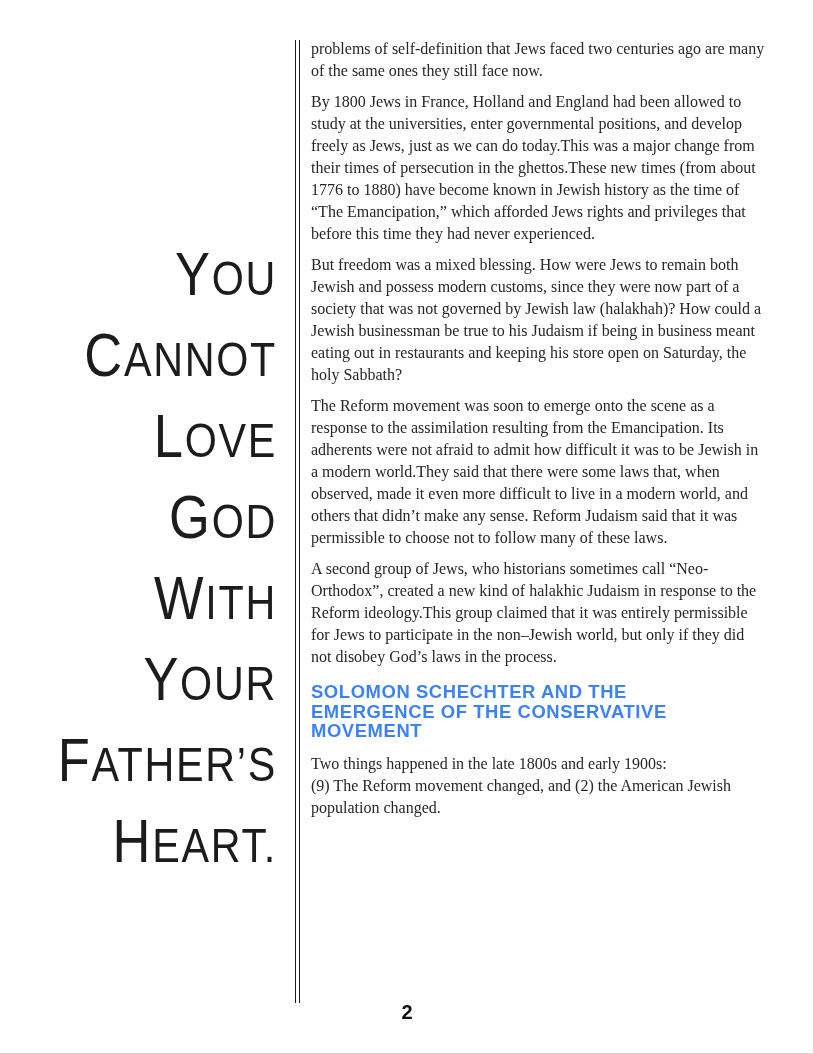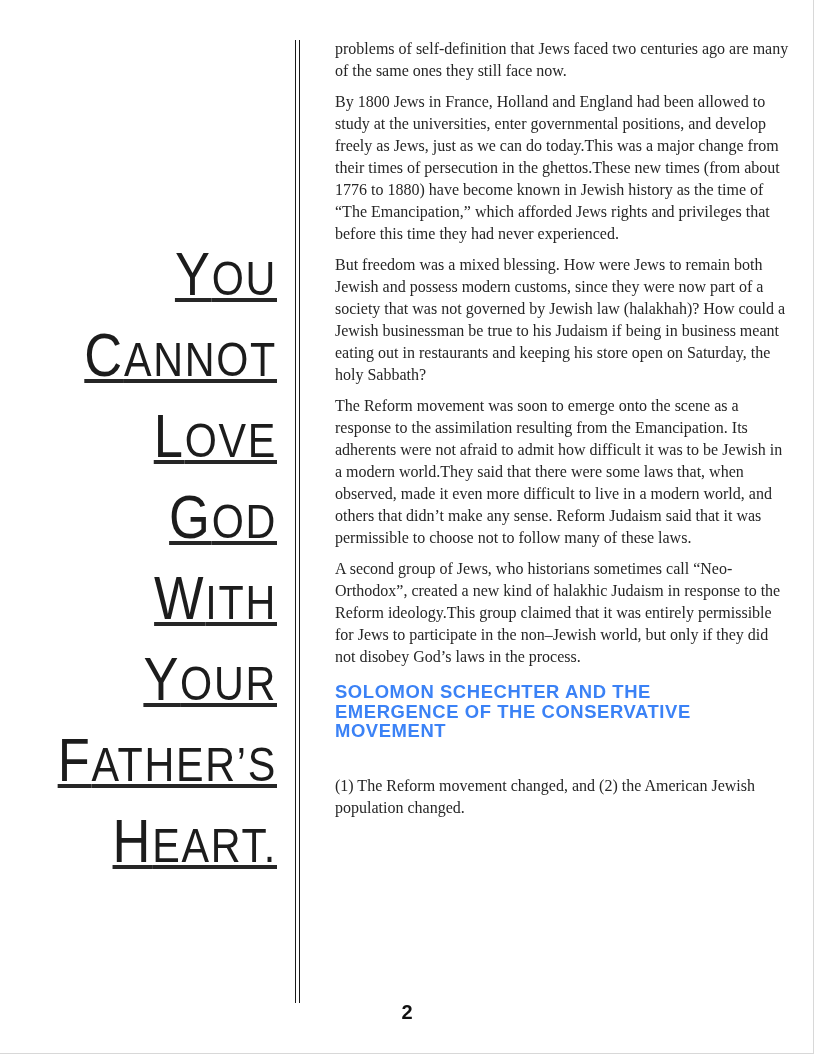--- a/index.html
+++ b/index.html
@@ -14,21 +14,20 @@
     box-shadow: inset -1px -1px 0 #d8d8d8;
   }
 
   
   .sidebar {
     position: absolute;
     left: 0;
     top: 236px;
     width: 277px;
     text-align: right;
-    text-decoration: underline;
   }
   .quote-line {
     font-family: "Liberation Sans", sans-serif;
     font-weight: 300;
     font-size: 48px;
     line-height: 77px;
     letter-spacing: 2px;
     color: #1c1c1c;
     text-transform: uppercase;
     transform: scaleX(0.86);
@@ -47,21 +46,20 @@
     border-left: 1.5px solid #1a1a1a;
     border-right: 1.5px solid #1a1a1a;
   }
 
   
   .main {
     position: absolute;
     left: 311px;
     top: 38px;
     width: 455px;
-    margin-left: 24px;
   }
   .body-para {
     margin: 0 0 9px 0;
     font-size: 16px;
     line-height: 22px;
     color: #262626;
   }
   .body-para .italic { }
 
   .section-heading {
@@ -112,20 +110,20 @@
       <p class="body-para"><span class="">problems of self-definition that Jews faced two centuries ago are many of the same ones they still face now.</span></p>
       <p class="body-para"><span class="">By 1800 Jews in France, Holland and England had been allowed to study at the universities, enter governmental positions, and develop freely as Jews, just as we can do today.This was a major change from their times of persecution in the ghettos.These new times (from about 1776 to 1880) have become known in Jewish history as the time of “The Emancipation,” which afforded Jews rights and privileges that before this time they had never experienced.</span></p>
       <p class="body-para"><span class="">But freedom was a mixed blessing. How were Jews to remain both Jewish and possess modern customs, since they were now part of a society that was not governed by Jewish law </span><span class="italic">(halakhah)</span><span class="">? How could a Jewish businessman be true to his Judaism if being in business meant eating out in restaurants and keeping his store open on Saturday, the holy Sabbath?</span></p>
       <p class="body-para"><span class="">The Reform movement was soon to emerge onto the scene as a response to the assimilation resulting from the Emancipation. Its adherents were not afraid to admit how difficult it was to be Jewish in a modern world.They said that there were some laws that, when observed, made it even more difficult to live in a modern world, and others that didn’t make any sense. Reform Judaism said that it was permissible to choose not to follow many of these laws.</span></p>
       <p class="body-para"><span class="">A second group of Jews, who historians sometimes call “Neo-Orthodox”, created a new kind of </span><span class="italic">halakhic</span><span class=""> Judaism in response to the Reform ideology.This group claimed that it was entirely permissible for Jews to participate in the non–Jewish world, but only if they did not disobey God’s laws in the process.</span></p>
       <h2 class="section-heading">
         <span class="heading-line">SOLOMON SCHECHTER AND THE</span>
         <span class="heading-line">EMERGENCE OF THE CONSERVATIVE</span>
         <span class="heading-line">MOVEMENT</span>
       </h2>
-      <p class="body-para"><br><span class="">(1) The Reform movement changed, and (2) the American Jewish population changed.</span></p>
+      <p class="body-para"><span class="">Two things happened in the late 1800s and early 1900s:</span><br><span class="">(9) The Reform movement changed, and (2) the American Jewish population changed.</span></p>
     </div>
 
   <div class="footer">
     <span class="page-number">2</span>
   </div>
 
 </div>
 
 </body></html>

